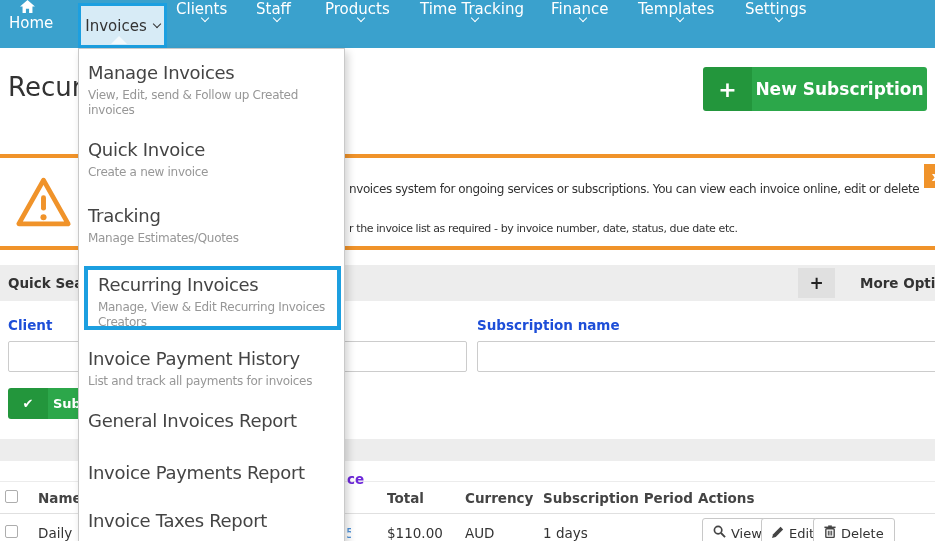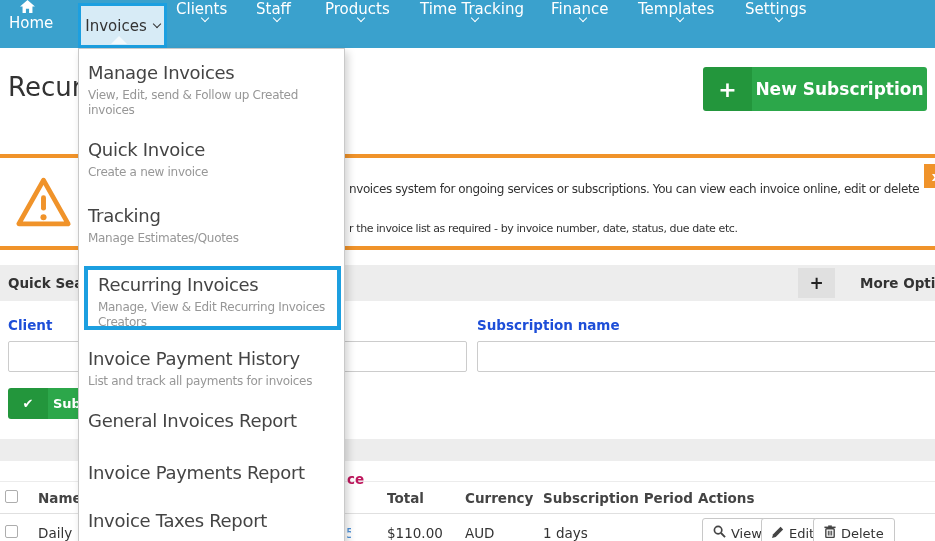--- a/index.html
+++ b/index.html
@@ -60,21 +60,21 @@
     border-radius:3px; overflow:hidden; cursor:pointer; }
   .btn-submit .check-part { width:40px; background:#23963c; color:#fff; font-size:13px;
     display:flex; align-items:center; justify-content:center; }
   .btn-submit .label-part { flex:1; background:#2ca74a; color:#fff; font-size:13px; font-weight:bold;
     display:flex; align-items:center; justify-content:center; }
   
   .panel-strip { position:absolute; left:0; top:439px; width:935px; height:22px; background:#ededed; }
   .tbl-topline { position:absolute; left:0; top:481px; width:935px; height:1px; background:#ececec; }
   .tbl-headline { position:absolute; left:0; top:513px; width:935px; height:1px; background:#e0e0e0; }
   .th { position:absolute; top:490px; font-size:13.5px; font-weight:bold; color:#444; white-space:nowrap; }
-  .th-frag { position:absolute; left:347px; top:471px; font-size:13.5px; font-weight:bold; color:#be185d; }
+  .th-frag { position:absolute; left:347px; top:471px; font-size:13.5px; font-weight:bold; color:#6d28d9; }
   .td { position:absolute; top:525px; font-size:13.5px; color:#333; white-space:nowrap; }
   .td-link-frag { position:absolute; left:346px; top:525px; width:5px; overflow:hidden; font-size:13.5px; color:#4a90d9; }
   .checkbox { position:absolute; left:5px; width:13px; height:13px; border:1px solid #adadad; border-radius:2px; background:#fff; cursor:pointer; }
   .cb-head { top:490px; } .cb-row { top:525px; }
   .act-btn { position:absolute; top:518px; height:30px; display:flex; align-items:center; gap:5px;
     padding:0 10px; background:#fff; border:1px solid #c8c8c8; border-radius:3px;
     font-size:13px; color:#333; cursor:pointer; white-space:nowrap; }
 </style>
 </head>
 <body>

